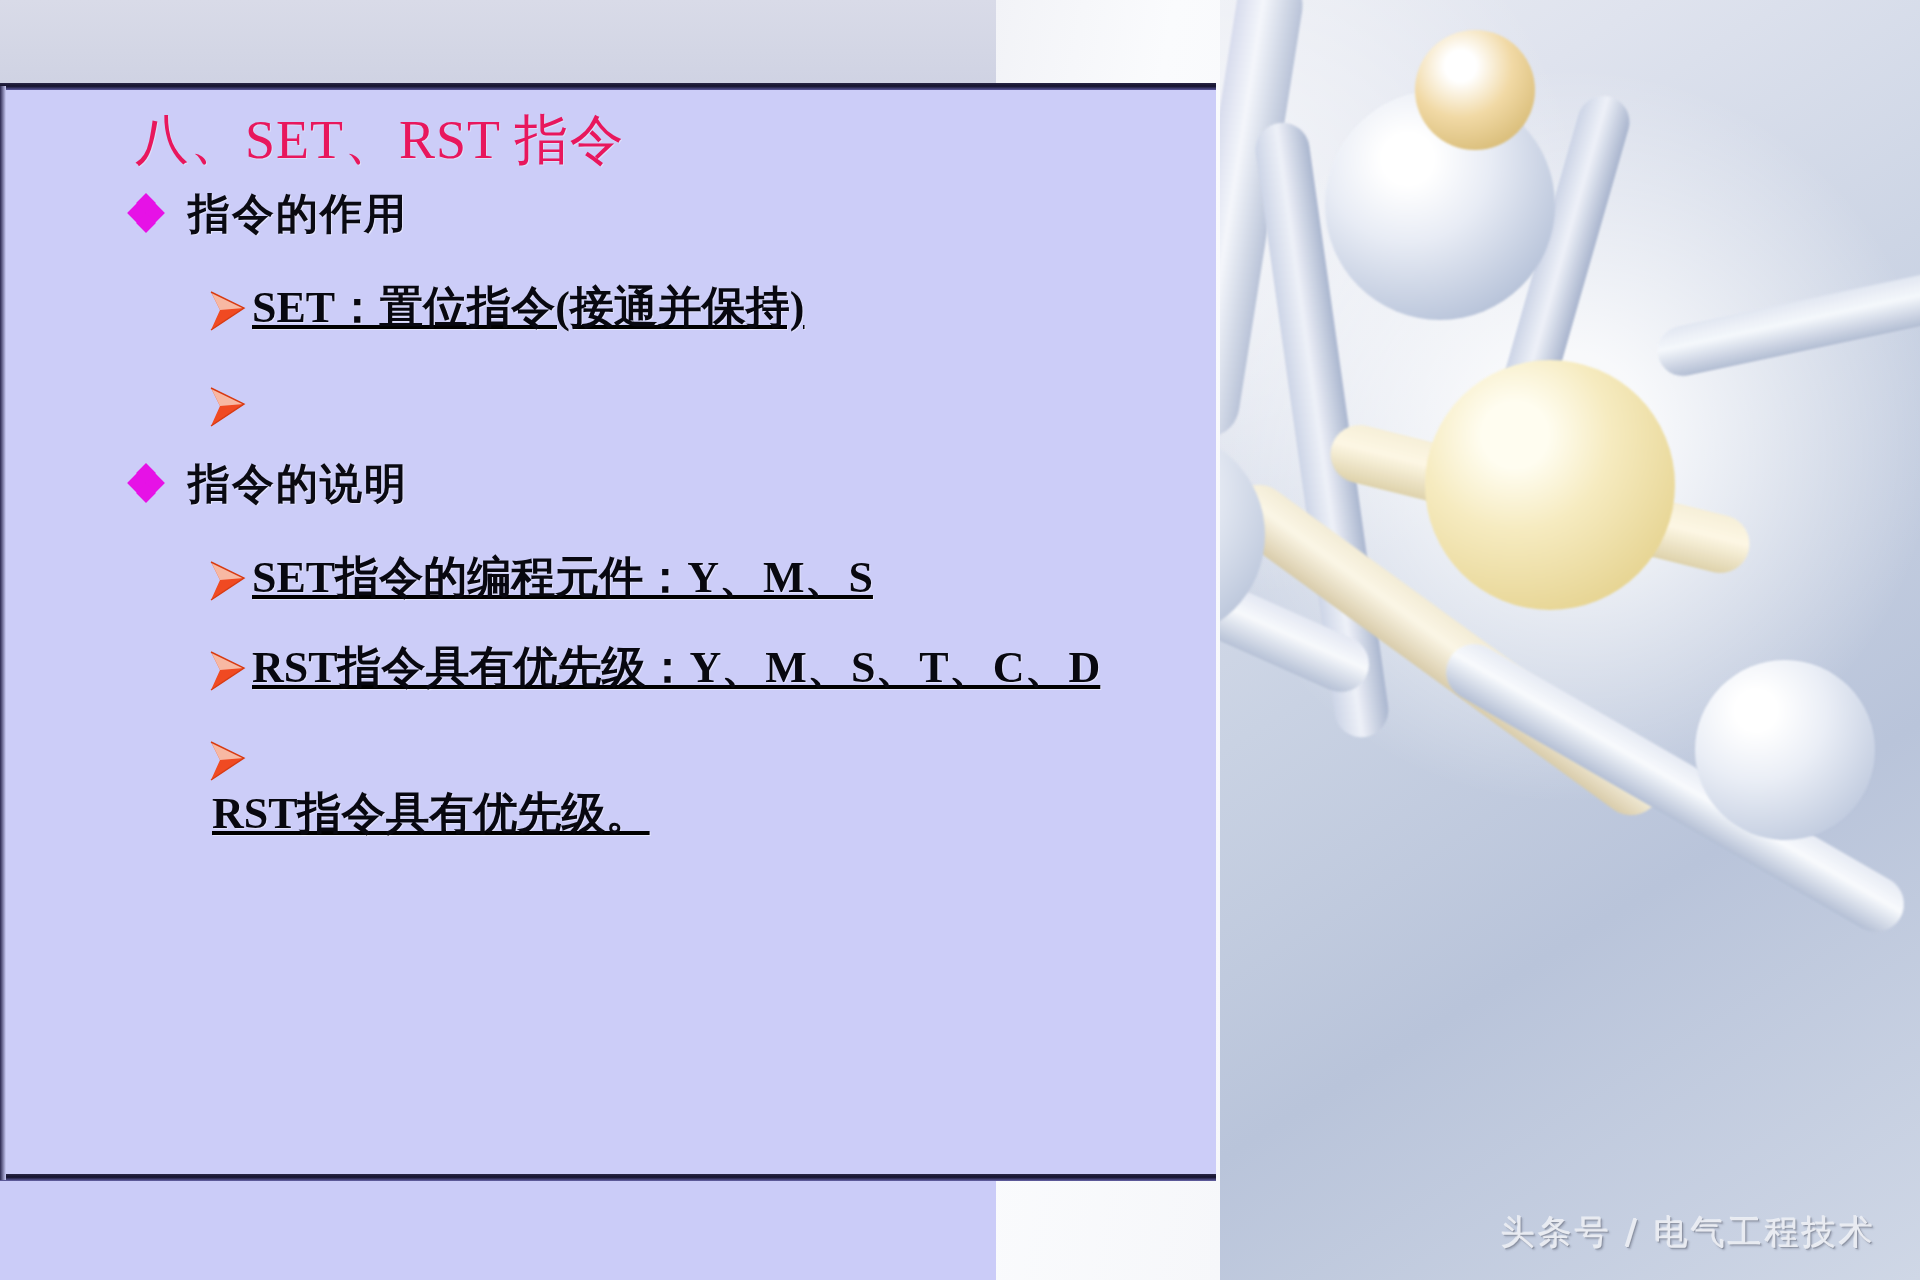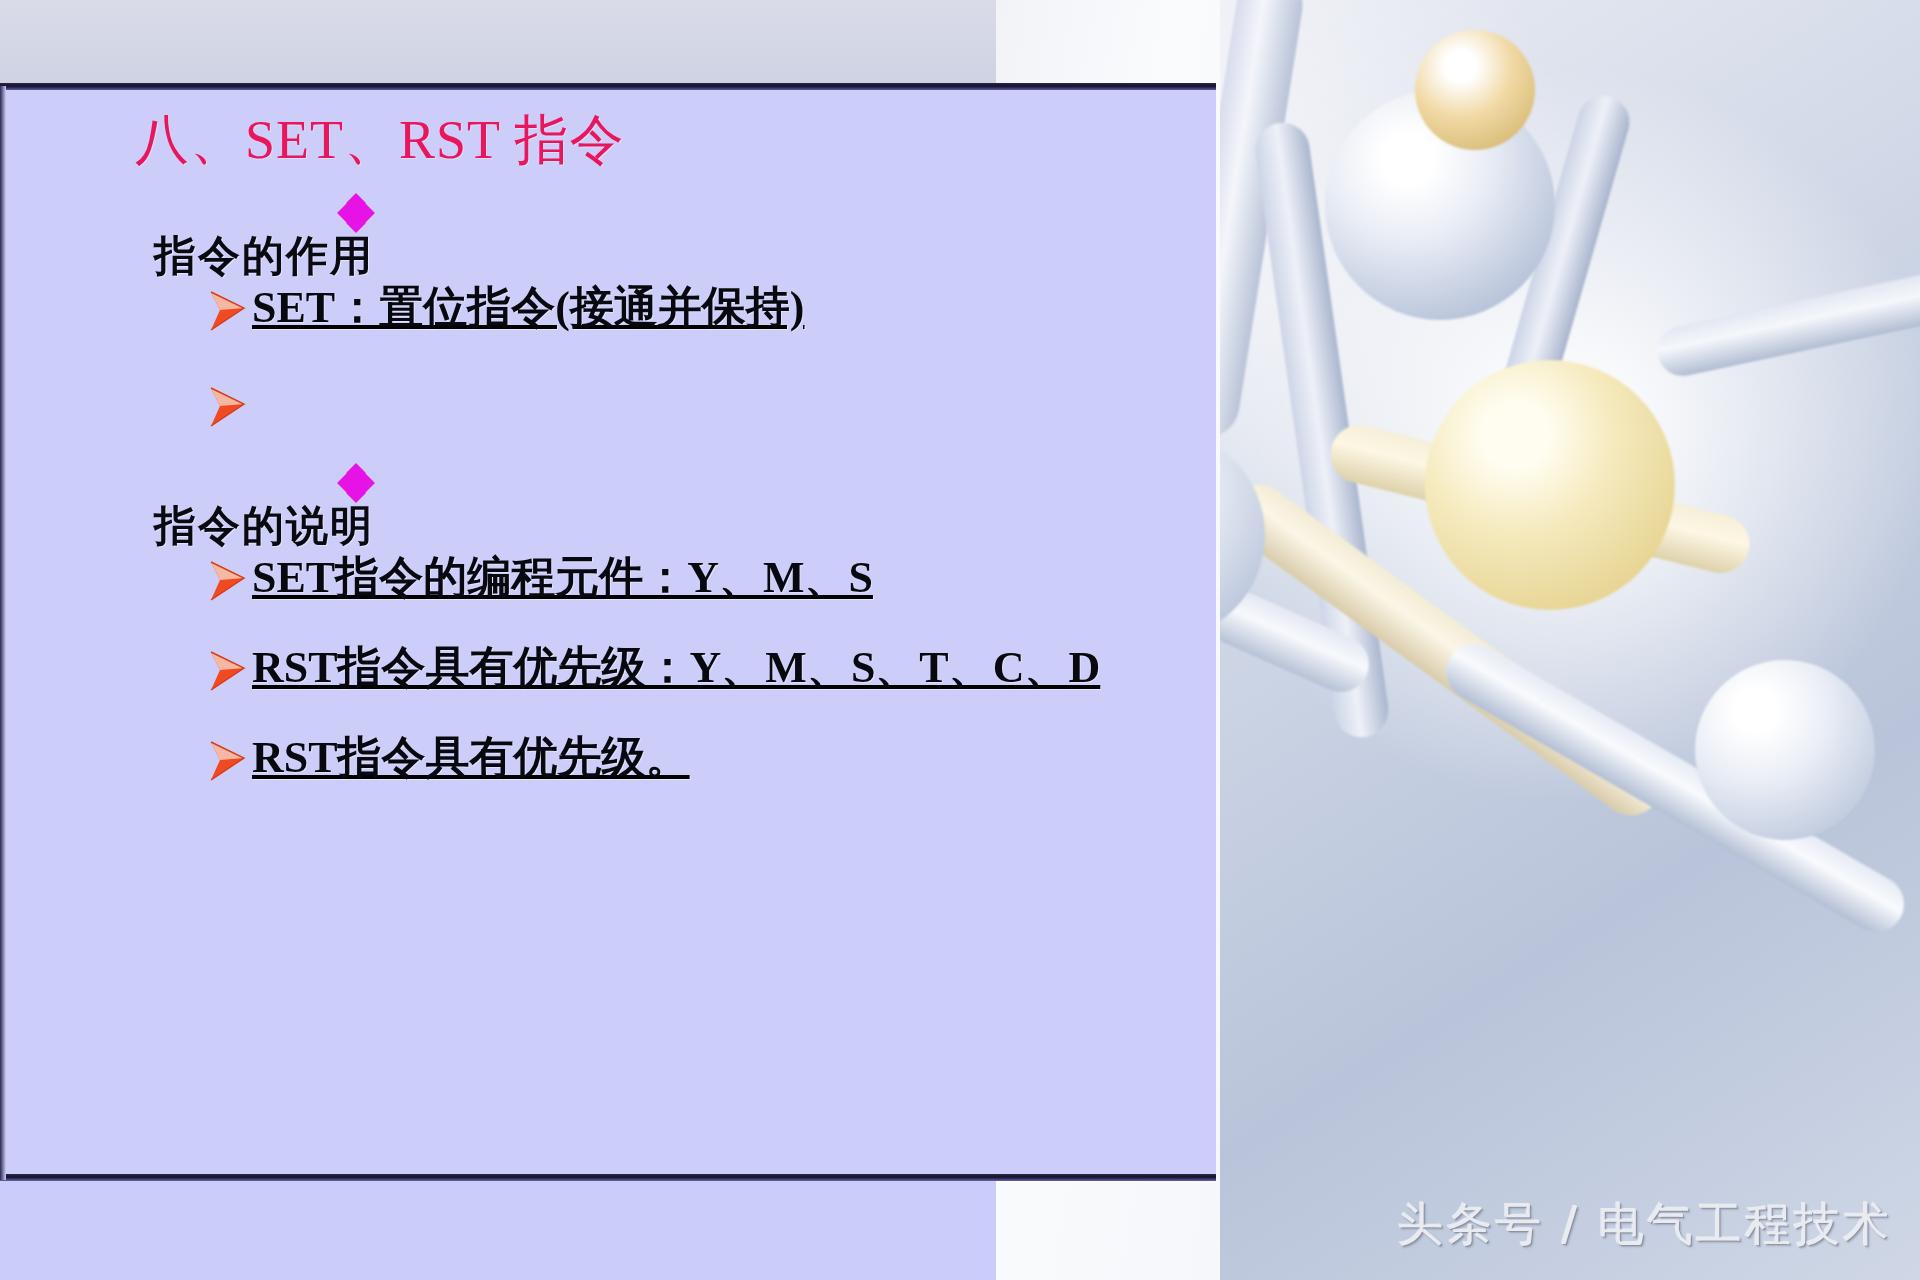--- a/index.html
+++ b/index.html
@@ -59,23 +59,22 @@
   .content{position:absolute;left:0;top:86px;width:1250px;height:1094px;}
 
   .slide-title{
     position:absolute;left:135px;top:18px;
     font-size:54px;font-weight:400;color:#e8175d;letter-spacing:1px;
     white-space:nowrap;
     text-shadow:1px 1px 0 rgba(255,255,255,.35);
   }
 
   .lvl1{
-    position:absolute;display:flex;align-items:flex-end;
+    position:absolute;display:flex;align-items:flex-start;
     white-space:nowrap;
-    flex-direction:column;
   }
   .lvl1 .txt{
     font-size:42px;font-weight:700;color:#0a0a12;margin-left:24px;
     letter-spacing:2px;
     text-shadow:1px 1px 1px rgba(255,255,255,.5);
   }
   .diamond-ico{
     position:relative;width:34px;height:40px;flex:0 0 34px;margin-top:8px;
   }
   .diamond-ico i{
@@ -95,22 +94,22 @@
     letter-spacing:0px;
     text-shadow:1px 1px 1px rgba(255,255,255,.45);
   }
   .arrow-ico{
     position:relative;width:40px;height:46px;flex:0 0 40px;margin-top:10px;
   }
   .arrow-ico svg{display:block;}
 
   
   .watermark{
-    position:absolute;right:28px;bottom:24px;
-    font-size:46px;color:#e9ebf1;letter-spacing:3px;
+    position:absolute;right:44px;bottom:24px;
+    font-size:34px;color:#e9ebf1;letter-spacing:3px;
     font-family:"DejaVu Sans","Liberation Sans",sans-serif;
     text-shadow:
       1px 1px 0 rgba(120,125,140,.55),
       2px 2px 2px rgba(90,95,115,.35),
       -1px -1px 0 rgba(255,255,255,.6);
     white-space:nowrap;
   }
 </style>
 </head>
 <body>
@@ -204,21 +203,21 @@
       <span class="arrow-ico">
         <svg width="40" height="46" viewBox="0 0 40 46">
           <polygon points="3,4 36,20 3,42 12,22" fill="#f04a22"></polygon>
           <polygon points="3,4 36,20 12,22" fill="#f7b8a3"></polygon>
           <polyline points="3,4 36,20 3,42" fill="none" stroke="#d83a12" stroke-width="1.4"></polyline>
         </svg>
       </span>
       <span class="txt">RST指令具有优先级：Y、M、S、T、C、D</span>
     </div>
 
-    <div class="lvl2" style="left:208px;top:642px;">
+    <div class="lvl2" style="left:208px;top:642px;flex-direction:column;">
       <span class="arrow-ico">
         <svg width="40" height="46" viewBox="0 0 40 46">
           <polygon points="3,4 36,20 3,42 12,22" fill="#f04a22"></polygon>
           <polygon points="3,4 36,20 12,22" fill="#f7b8a3"></polygon>
           <polyline points="3,4 36,20 3,42" fill="none" stroke="#d83a12" stroke-width="1.4"></polyline>
         </svg>
       </span>
       <span class="txt">RST指令具有优先级。</span>
     </div>
 

